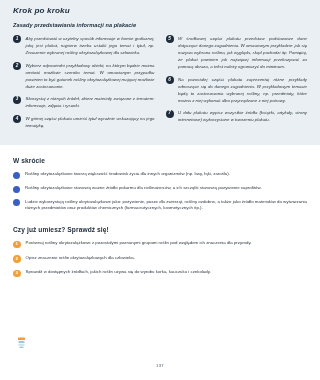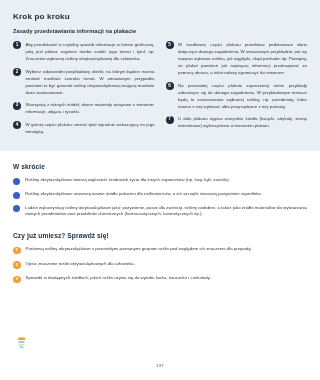--- a/index.html
+++ b/index.html
@@ -12,22 +12,23 @@
     background: #ffffff;
     font-family: "Liberation Sans", sans-serif;
     color: #2b2b33;
     overflow: hidden;
     position: relative;
   }
 
   
   .step-panel {
     background: #e9eff2;
-    padding: 12px 13px 11px 13px;
+    padding: 6px 13px 11px 13px;
     box-sizing: border-box;
+    font-style: italic;
   }
   .panel-title {
     font-size: 8.1px;
     font-weight: bold;
     letter-spacing: 0.15px;
     color: #22313f;
     margin: 0 0 7px 0;
   }
   .panel-subtitle {
     font-size: 5.6px;

